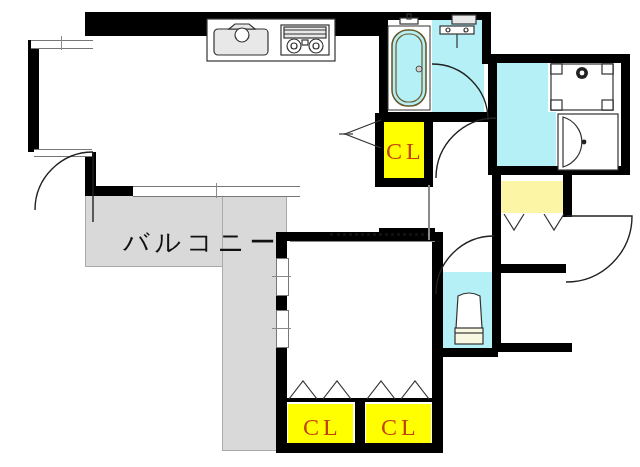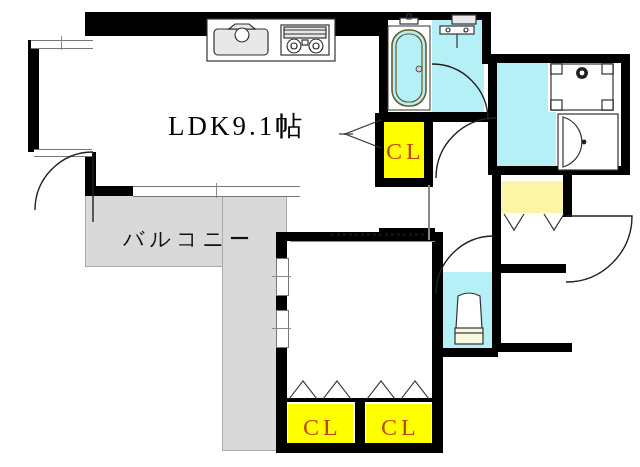--- a/index.html
+++ b/index.html
@@ -3,21 +3,21 @@
 <meta charset="utf-8">
 <style>
   html,body{margin:0;padding:0;background:#ffffff;}
   body{font-family:"Liberation Serif", serif;}
   #plan{position:relative;width:640px;height:467px;background:#ffffff;overflow:hidden;}
   .wall{position:absolute;background:#000000;}
   .fill{position:absolute;}
   .room-label{position:absolute;color:#000;white-space:nowrap;font-family:"Liberation Serif", serif;}
   .ldk-label{font-size:27px;letter-spacing:3px;}
   .room-label.yo{font-size:23px;letter-spacing:1px;}
-  .balcony-label{font-size:21px;letter-spacing:5px;color:#111;}
+  .balcony-label{font-size:26px;letter-spacing:5px;color:#111;}
   .cl-label{font-size:24px;letter-spacing:4px;color:#c2410c;font-family:"Liberation Serif", serif;}
   .yellow{background:#ffff00;}
   .lightyellow{background:#fdf5a6;}
   .cyan{background:#b5f0f7;}
   .gray{background:#d9d9d9;}
   .white{background:#ffffff;}
   .thinline{position:absolute;background:#8a8a8a;}
   .winline{position:absolute;background:#ffffff;border-top:1px solid #777;border-bottom:1px solid #777;}
   svg{position:absolute;overflow:visible;}
   .arc{fill:none;stroke:#222;stroke-width:1.4;}
@@ -50,21 +50,20 @@
   <div class="cl-label room-label" style="left:386px;top:138px;">CL</div>
 
   <div class="fill yellow" style="left:288px;top:404px;width:65px;height:42px;"></div>
   <div class="cl-label room-label" style="left:303px;top:414px;">CL</div>
 
   <div class="fill yellow" style="left:366px;top:404px;width:65px;height:42px;"></div>
   <div class="cl-label room-label" style="left:381px;top:414px;">CL</div>
 
   <div class="fill lightyellow" style="left:500px;top:181px;width:70px;height:32px;"></div>
 
-  <div class="room-label ldk-label" style="left:168px;top:108px;">LDK9.1帖</div>
 
   <div class="wall" style="left:85px;top:12px;width:303px;height:24px;"></div>
 
   <div class="wall" style="left:28px;top:40px;width:11px;height:112px;"></div>
 
   <div class="wall" style="left:85px;top:152px;width:11px;height:44px;"></div>
 
   <div class="wall" style="left:85px;top:186px;width:215px;height:10px;"></div>
 
   <div class="wall" style="left:379px;top:12px;width:112px;height:8px;"></div>

